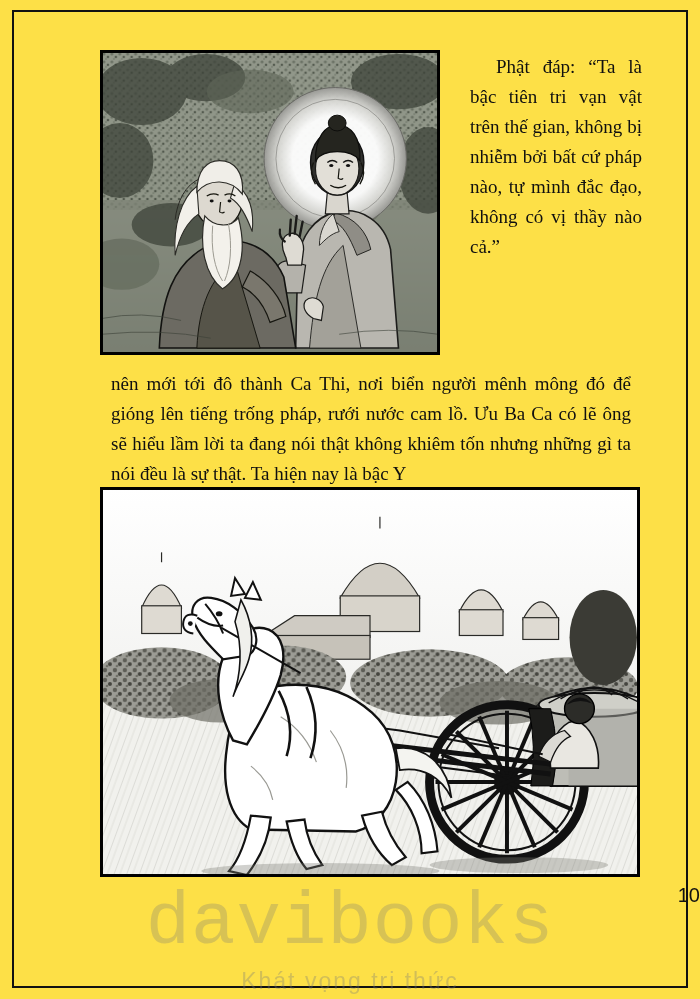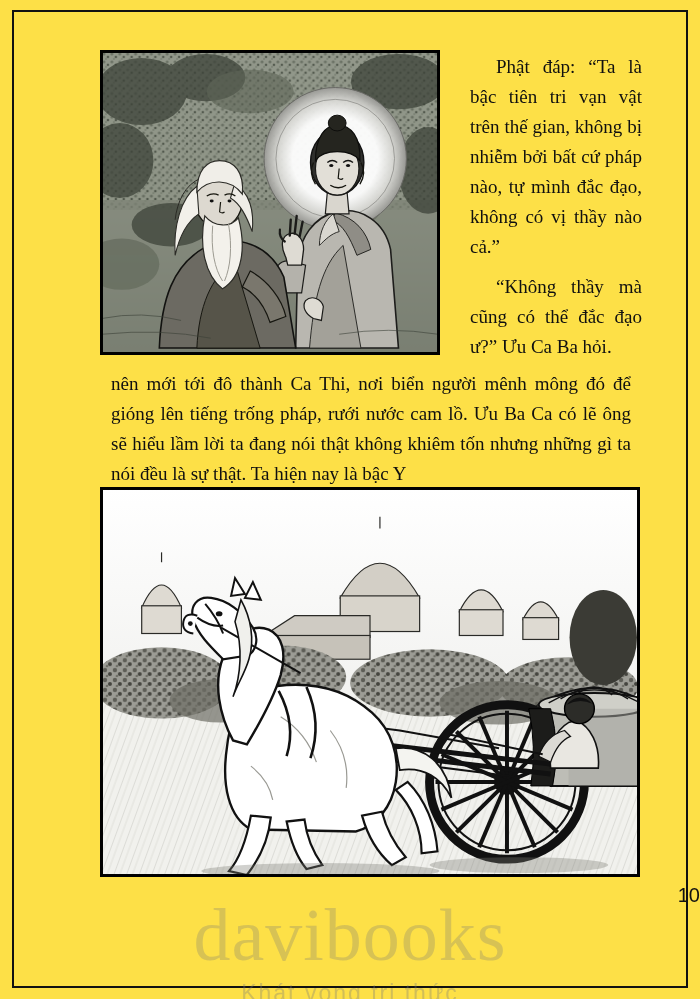--- a/index.html
+++ b/index.html
@@ -100,27 +100,26 @@
   
   .watermark {
     position: absolute;
     left: 0;
     top: 886px;
     width: 700px;
     text-align: center;
     pointer-events: none;
   }
   .watermark .wm-main {
-    font-family: Liberation Serif, serif;
+    font-family: Liberation Mono, monospace;
     font-size: 74px;
     letter-spacing: 1px;
     color: rgba(120,120,120,0.28);
     line-height: 74px;
     display: block;
-    margin-top: 12px;
   }
   .watermark .wm-sub {
     font-family: "Liberation Sans", sans-serif;
     font-size: 23px;
     letter-spacing: 2px;
     color: rgba(120,120,120,0.33);
     display: block;
     margin-top: 8px;
   }
 
@@ -251,21 +250,20 @@
         <path d="M0 286 q60 -6 110 4"></path>
         <path d="M240 286 q50 -8 100 0"></path>
       </g>
 
       <rect x="0.5" y="0.5" width="339" height="304" fill="none" stroke="#000" stroke-width="1"></rect>
     </svg>
   </div>
 
   <div class="col-right">
     <p>Phật đáp: “Ta là bậc tiên tri vạn vật trên thế gian, không bị nhiễm bởi bất cứ pháp nào, tự mình đắc đạo, không có vị thầy nào cả.”</p>
-    <p>“Không thầy mà cũng có thể đắc đạo ư?” Ưu Ca Ba hỏi.</p>
   </div>
 
   <div class="col-full">
     <p>nên mới tới đô thành Ca Thi, nơi biển người mênh mông đó để gióng lên tiếng trống pháp, rưới nước cam lồ. Ưu Ba Ca có lẽ ông sẽ hiểu lầm lời ta đang nói thật không khiêm tốn nhưng những gì ta nói đều là sự thật. Ta hiện nay là bậc Y</p>
   </div>
 
   <div class="illo-bottom">
     <svg class="art" viewBox="0 0 540 390" preserveAspectRatio="none">
       <defs>
         <linearGradient id="sky2" x1="0" y1="0" x2="0" y2="1">

